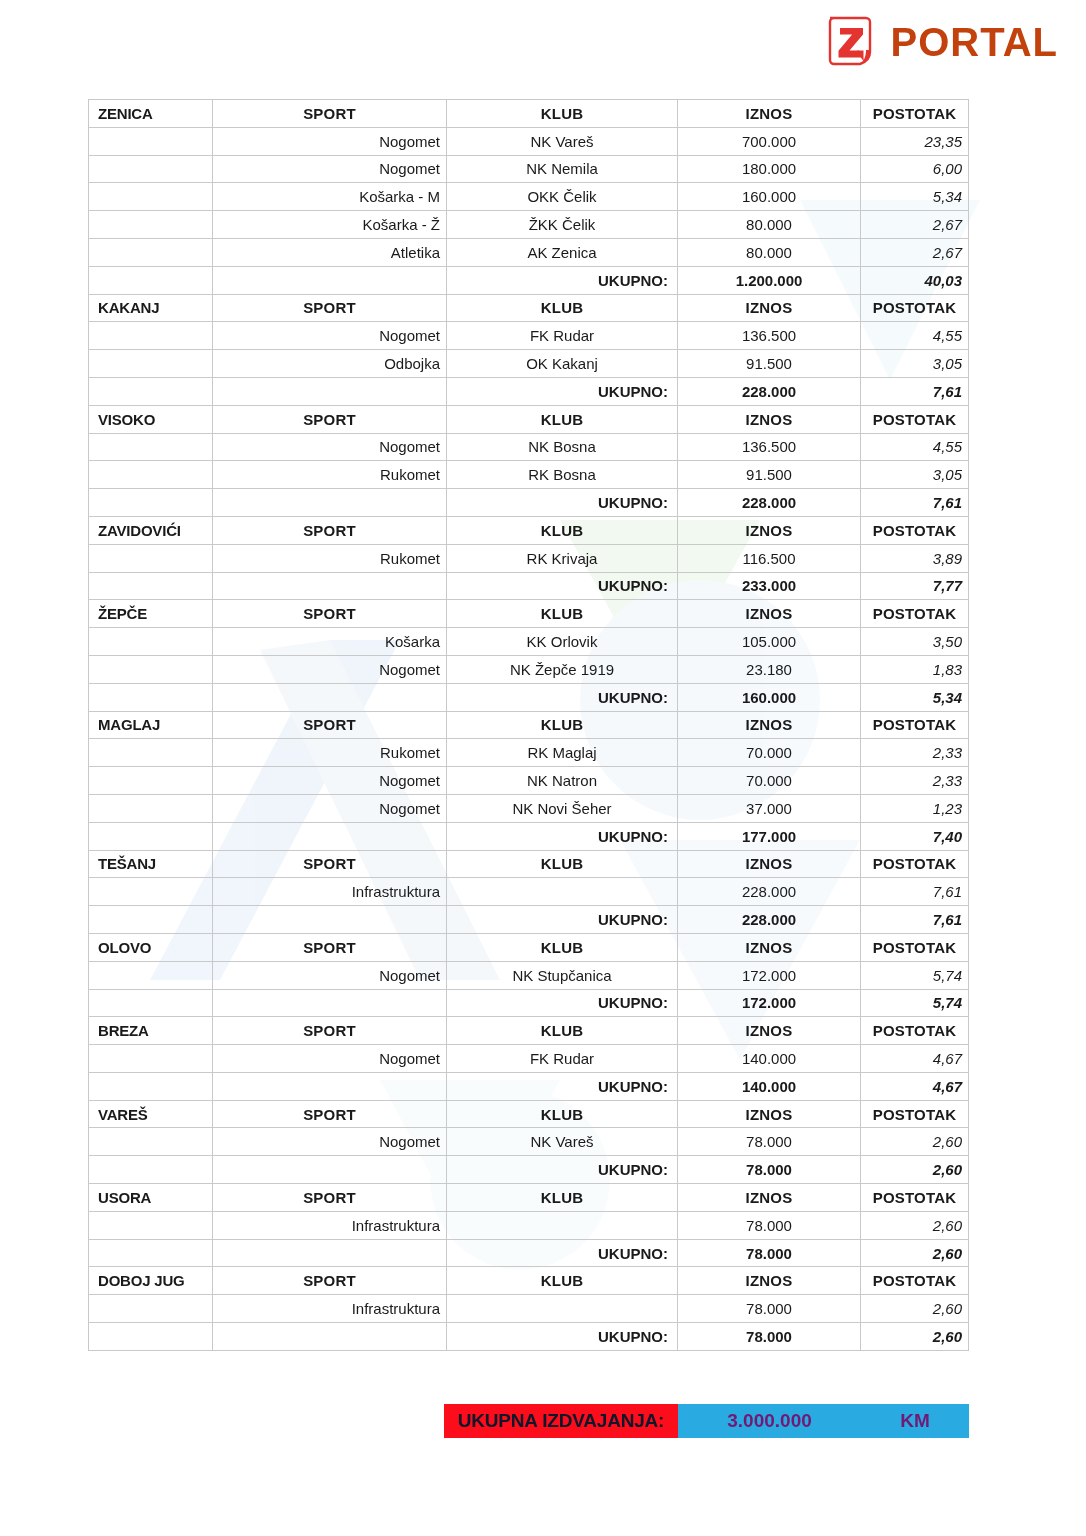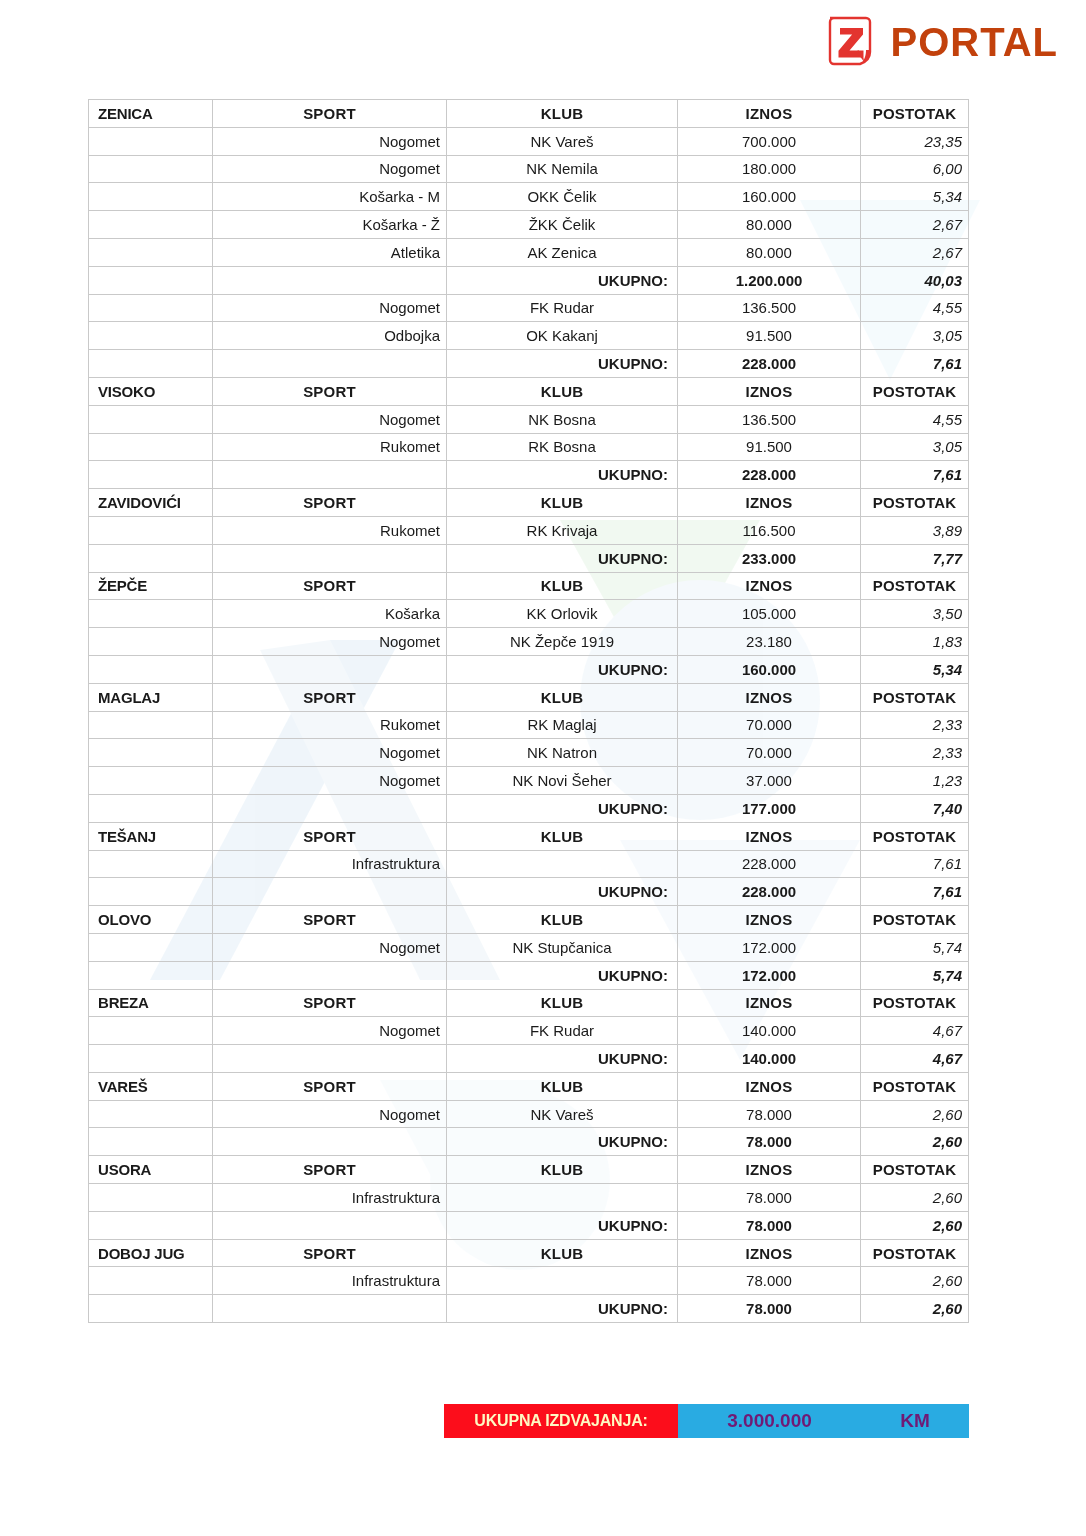--- a/index.html
+++ b/index.html
@@ -132,23 +132,23 @@
   .footer-bar {
     position: absolute;
     left: 444px;
     top: 1404px;
     height: 34px;
     display: flex;
     z-index: 3;
   }
   .fb-red {
     background: #fc0d1b;
-    color: #fef9c3;
-    font-weight: bold;
-    font-size: 16px;
+    color: #0f172a;
+    font-weight: bold;
+    font-size: 19px;
     width: 234px;
     display: flex;
     align-items: center;
     justify-content: center;
     letter-spacing: -0.2px;
   }
   .fb-blue {
     background: #29abe2;
     color: #701a75;
     font-weight: bold;
@@ -249,20 +249,27 @@
             <td class="cell-pct">2,67</td>
           </tr>
           <tr>
             <td class="cell-blank"></td>
             <td class="cell-blank"></td>
             <td class="cell-total-label">UKUPNO:</td>
             <td class="cell-total-iznos">1.200.000</td>
             <td class="cell-total-pct">40,03</td>
           </tr>
           <tr>
+            <td class="cell-city">KAKANJ</td>
+            <td class="cell-head">SPORT</td>
+            <td class="cell-head">KLUB</td>
+            <td class="cell-head">IZNOS</td>
+            <td class="cell-head">POSTOTAK</td>
+          </tr>
+          <tr>
             <td class="cell-blank"></td>
             <td class="cell-sport">Nogomet</td>
             <td class="cell-klub">FK Rudar</td>
             <td class="cell-iznos">136.500</td>
             <td class="cell-pct">4,55</td>
           </tr>
           <tr>
             <td class="cell-blank"></td>
             <td class="cell-sport">Odbojka</td>
             <td class="cell-klub">OK Kakanj</td>

